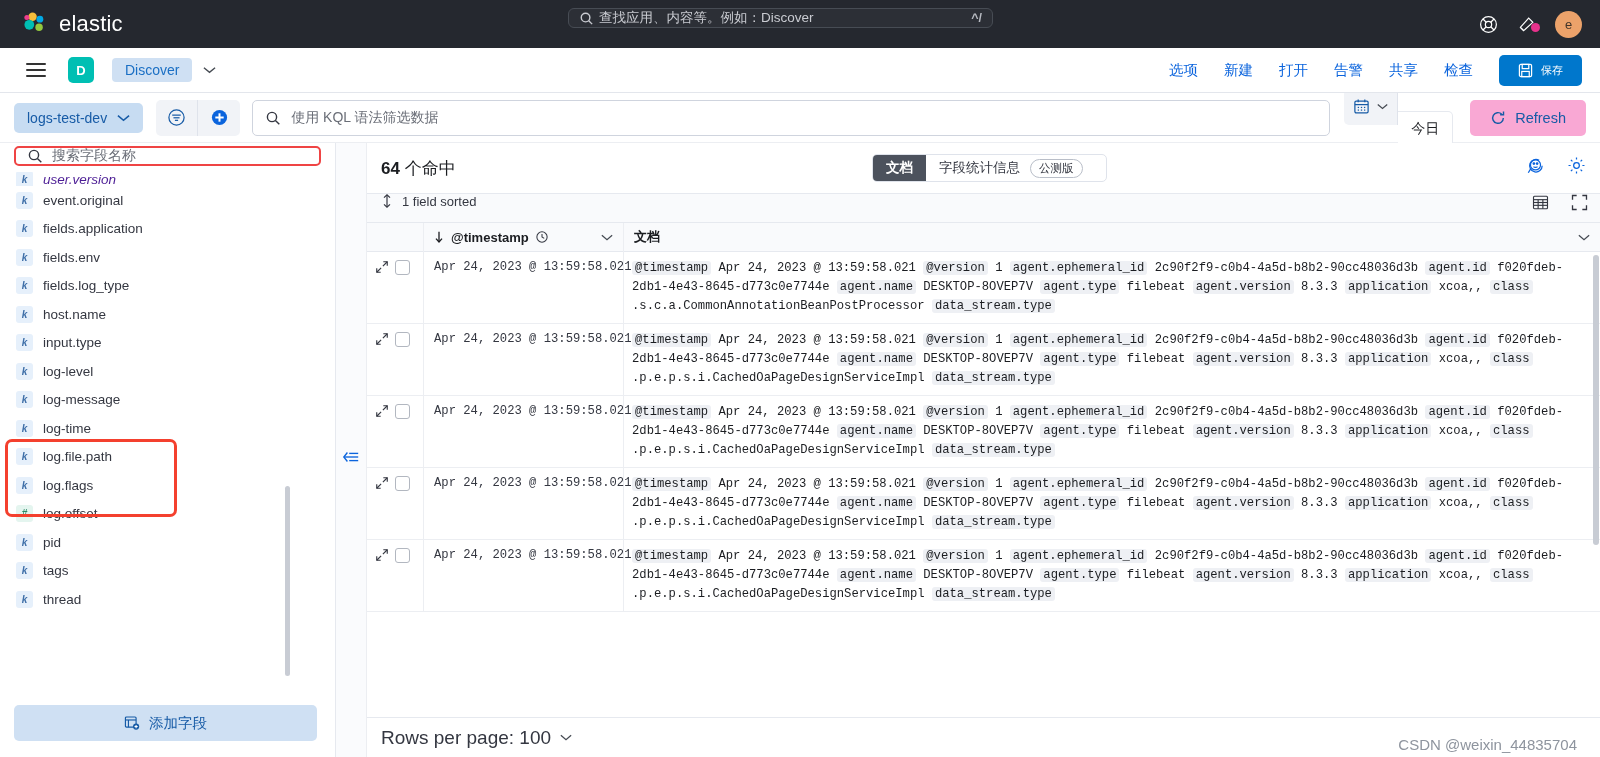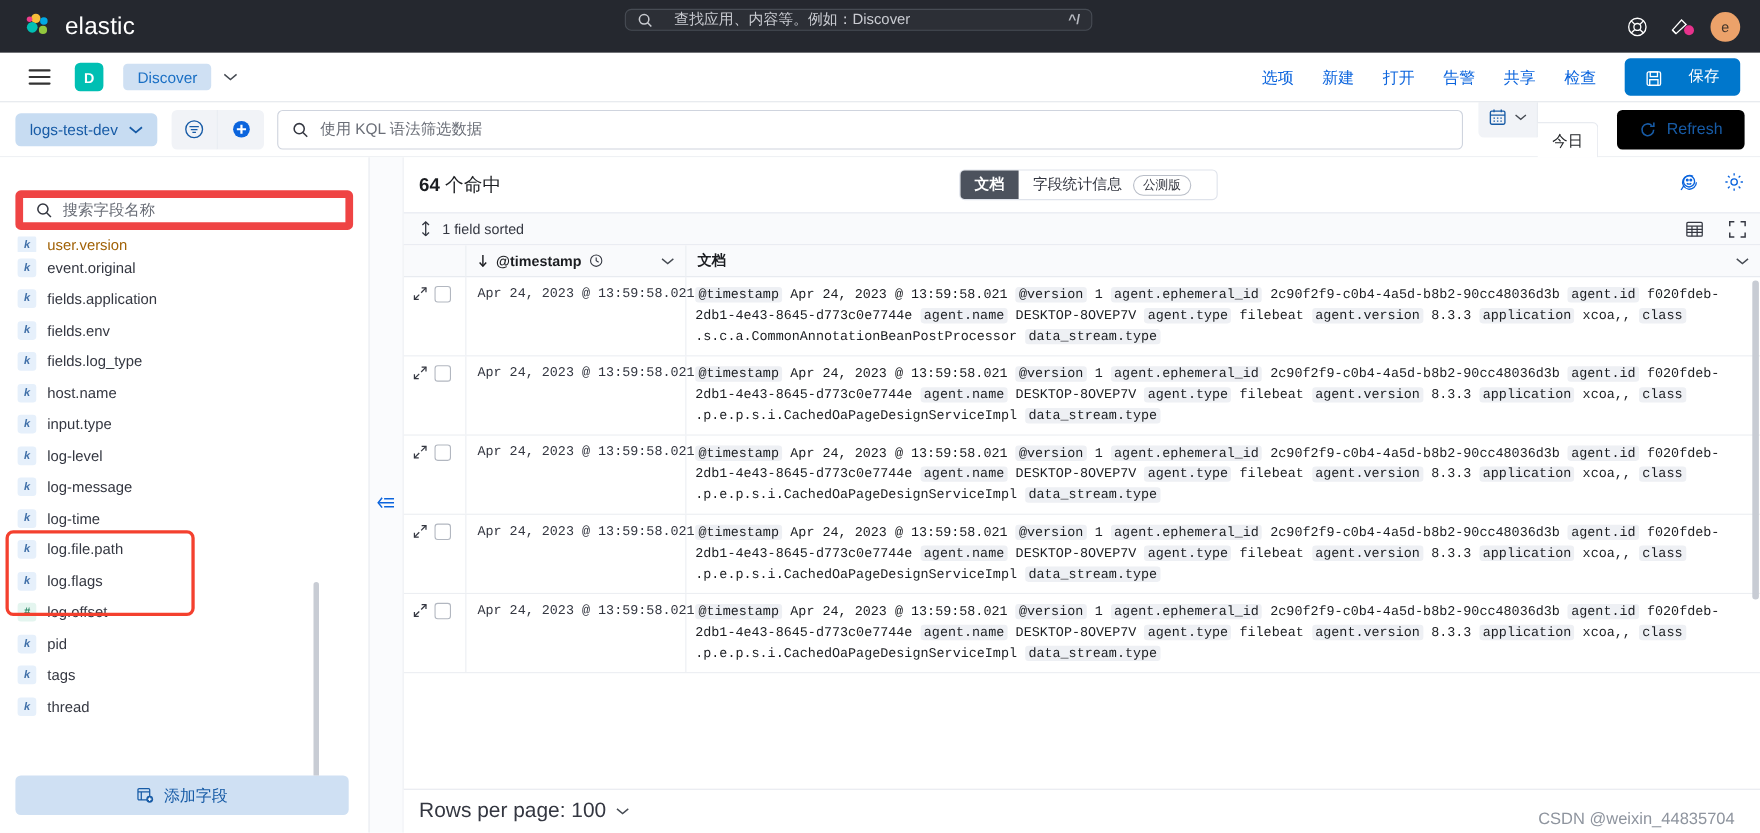--- a/index.html
+++ b/index.html
@@ -15,21 +15,21 @@
     height: 48px; background: #25282f; flex: 0 0 48px;
     display: flex; align-items: center; position: relative;
   }
   .brand { display: flex; align-items: center; gap: 11px; padding-left: 22px; }
   .brand-logo { width: 26px; height: 26px; position: relative; }
   .brand-text { color: #fff; font-size: 22px; letter-spacing: .2px; }
 
   .global-search {
     position: absolute; left: 568px; top: 8px; width: 425px; height: 20px;
     background: #2c2f36; border: 1px solid #474c54; border-radius: 6px;
-    display: flex; align-items: center; padding: 0 10px; gap: 19px;
+    display: flex; align-items: center; padding: 0 10px; gap: 5px;
   }
   .gs-placeholder { color: #c9cbd1; font-size: 13.5px; flex: 1; }
   .gs-shortcut { color: #b7bac1; font-size: 12.5px; font-weight: bold; }
 
   .topbar-right { position: absolute; right: 18px; top: 0; height: 48px; display: flex; align-items: center; gap: 18px; }
   .avatar {
     width: 27px; height: 27px; border-radius: 50%; background: #eca26a;
     color: #43352a; font-size: 13px; display: flex; align-items: center; justify-content: center;
   }
   .badge-dot { position: absolute; top: 9px; right: -3px; width: 9px; height: 9px; border-radius: 50%; background: #e7328c; }
@@ -47,22 +47,22 @@
     margin-left: 22px;
   }
   .crumb-pill {
     margin-left: 18px; background: #cfe0f3; color: #1a6fc4; font-size: 14px;
     padding: 4px 13px; border-radius: 4px;
   }
   .crumb-chev { margin-left: 11px; color: #464b53; font-size: 11px; }
   .navbar-right { margin-left: auto; display: flex; align-items: center; gap: 26px; }
   .nav-link { color: #0b64dd; font-size: 14.5px; cursor: pointer; }
   .save-btn {
-    background: #0077cc; color: #fff; font-size: 14px; border-radius: 5px;
-    padding: 8px 19px; display: flex; align-items: flex-end; gap: 24px; cursor: pointer;
+    background: #0077cc; color: #fff; font-size: 11px; border-radius: 5px;
+    padding: 8px 19px; display: flex; align-items: flex-end; gap: 8px; cursor: pointer;
   }
 
   
   .querybar {
     height: 50px; flex: 0 0 50px; background: #fff; display: flex; align-items: center;
     padding: 0 14px; gap: 8px; border-bottom: 1px solid #eceef2;
   }
   .ds-select {
     background: #c7dcf2; color: #175ba6; font-size: 14px; border-radius: 5px;
     padding: 7px 13px; display: flex; align-items: center; gap: 10px; cursor: pointer;
@@ -83,34 +83,34 @@
   .dg-cal {
     height: 36px; background: #f1f3f7; border-radius: 5px 0 0 5px; padding: 0 9px;
     display: flex; align-items: center; gap: 7px; cursor: pointer; border-right: 1px solid #dfe3eb;
   }
   .dg-today {
     height: 36px; background: #fff; border-radius: 0 5px 5px 0; padding: 0 13px;
     display: flex; align-items: center; color: #1b1d21; font-size: 14px; cursor: pointer;
     border: 1px solid #e6e9ef; border-left: none; margin-top: 22px;
   }
   .refresh-btn {
-    height: 36px; margin-left: 9px; background: #000000; color: #175ba6; border-radius: 5px;
+    height: 36px; margin-left: 9px; background: #f9a8d4; color: #175ba6; border-radius: 5px;
     padding: 12px 20px; display: flex; align-items: center; gap: 9px; font-size: 14.5px; cursor: pointer;
   }
 
   
   .body { flex: 1; display: flex; min-height: 0; background: #fafbfd; }
 
   
   .sidebar {
     width: 336px; flex: 0 0 336px; background: #fff; border-right: 1px solid #e6e9ef;
     display: flex; flex-direction: column; position: relative;
   }
   .field-search {
-    margin: 30px 14px 0 14px; height: 36px; border: 7px solid #ef4444; border-radius: 5px;
+    margin: 3px 14px 0 14px; height: 20px; border: 2px solid #ef4444; border-radius: 5px;
     display: flex; align-items: center; gap: 9px; padding: 0 11px;
   }
   .field-search .ph { color: #6a6e77; font-size: 14px; }
   .type-filter {
     margin: 8px 14px 0 14px; height: 36px; border: 1px solid #cfd4de; border-radius: 5px;
     display: flex; align-items: center; padding: 0 11px; gap: 9px;
   }
   .tf-label { color: #1b1d21; font-size: 14px; }
   .tf-count { background: #eef0f4; color: #343741; font-size: 12px; border-radius: 3px; padding: 1px 7px; }
   .tf-chev { margin-left: auto; color: #464b53; font-size: 11px; }
@@ -118,21 +118,21 @@
 
   .field-list { flex: 1; overflow: hidden; position: relative; padding-top: 6px; }
   .field-row { display: flex; align-items: center; gap: 10px; height: 28.5px; padding-left: 16px; cursor: pointer; }
   .ftype {
     width: 17px; height: 17px; border-radius: 3px; font-size: 10px; font-style: italic;
     display: flex; align-items: center; justify-content: center; font-weight: bold; flex: 0 0 17px;
   }
   .ftype.k { background: #e6f0fb; color: #3f6fa8; }
   .ftype.n { background: #e4f5ef; color: #2f8a68; }
   .fname { color: #343741; font-size: 13.5px; }
-  .fname.cut { color: #a16207; }
+  .fname.cut { color: #4c1d95; font-style: italic; }
 
   .red-box {
     position: absolute; left: 5px; top: 273px; width: 172px; height: 78px;
     border: 3px solid #f4402e; border-radius: 7px; pointer-events: none;
   }
   .sb-scroll { position: absolute; right: 45px; top: 320px; width: 5px; height: 190px; background: #c8ccd4; border-radius: 3px; }
 
   .add-field-btn {
     margin: 0 18px 16px 14px; height: 36px; background: #cfe0f3; color: #175ba6;
     border-radius: 5px; display: flex; align-items: center; justify-content: center; gap: 9px;
@@ -156,21 +156,21 @@
 
   .chart-area { flex: 0 0 125px; position: relative; }
   .time-range {
     position: absolute; left: 0; right: 0; bottom: 8px; text-align: center;
     font-size: 13px; color: #4a4f57;
   }
   .time-range .sep { display: inline-block; width: 14px; }
 
   .sortbar {
     height: 30px; flex: 0 0 30px; background: #f9fafc; border-top: 1px solid #e6e9ef; border-bottom: 1px solid #e6e9ef;
-    display: flex; align-items: center; padding: 0 14px; gap: 9px; position: relative;
+    display: flex; align-items: flex-start; padding: 0 14px; gap: 9px; position: relative;
   }
   .sortbar-text { font-size: 13px; color: #343741; }
   .sortbar-right { position: absolute; right: 12px; display: flex; gap: 22px; color: #343741; }
 
   .grid { flex: 1; min-height: 0; position: relative; overflow: hidden; }
   .grid-head { display: flex; height: 29px; background: #f9fafc; border-bottom: 1px solid #e6e9ef; align-items: center; }
   .gh-ctl { width: 57px; flex: 0 0 57px; border-right: 1px solid #eceef2; height: 29px; }
   .gh-ts { width: 200px; flex: 0 0 200px; display: flex; align-items: center; gap: 7px; padding: 0 10px;
     border-right: 1px solid #eceef2; height: 29px; }
   .gh-label { font-size: 13px; color: #1b1d21; font-weight: bold; }

